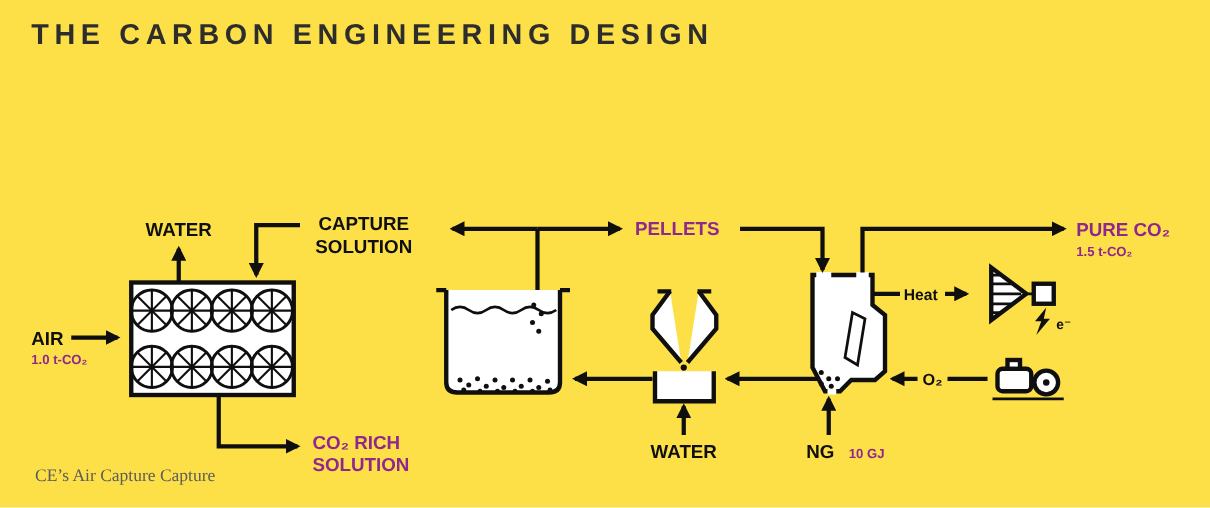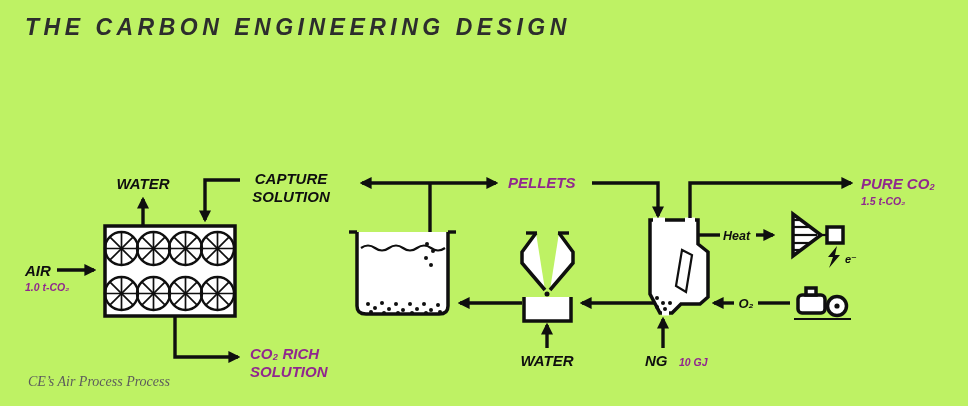--- a/index.html
+++ b/index.html
@@ -1,17 +1,17 @@
 <!DOCTYPE html>
 <html><head>
 <meta charset="utf-8">
 <style>
   html,body{margin:0;padding:0;background:#ffffff;}
-  .page{position:relative;width:968px;height:406px;background:#bef264;overflow:hidden;
-        font-family:"Liberation Sans","DejaVu Sans",sans-serif;font-style:italic;}
+  .page{position:relative;width:968px;height:406px;background:#fde047;overflow:hidden;
+        font-family:"Liberation Sans","DejaVu Sans",sans-serif;}
   .title{position:absolute;left:25px;top:14px;margin:0;font-size:23px;font-weight:bold;
          letter-spacing:4.5px;color:#2d2d2d;white-space:nowrap;}
   .desc{position:absolute;left:25px;top:60px;width:925px;margin:0;font-size:13px;
         font-weight:bold;letter-spacing:3.2px;line-height:25px;color:#7f7f7f;}
   .diagram{position:absolute;left:0;top:156px;width:968px;height:250px;}
   .caption{position:absolute;left:28px;top:374px;font-family:"Liberation Serif","DejaVu Serif",serif;
            font-size:14px;color:#5c5c5c;}
   
   text{font-family:"Liberation Sans","DejaVu Sans",sans-serif;font-weight:bold;fill:#0f0f0f;}
   .t15{font-size:15px;}
@@ -172,14 +172,14 @@
       <text class="t11" x="845" y="107">e⁻</text>
       <text class="t13 mid" x="746" y="152">O₂</text>
       <text class="t15 purple" x="250" y="203">CO₂ RICH</text>
       <text class="t15 purple" x="250" y="221">SOLUTION</text>
       <text class="t15 mid" x="547" y="210">WATER</text>
       <text class="t15" x="645" y="210">NG</text>
       <text class="t10 purple" x="679" y="210">10 GJ</text>
     </svg>
   </div>
 
-  <div class="caption">CE’s Air Process Process</div>
+  <div class="caption">CE’s Air Capture Capture</div>
 </div>
 
 </body></html>

